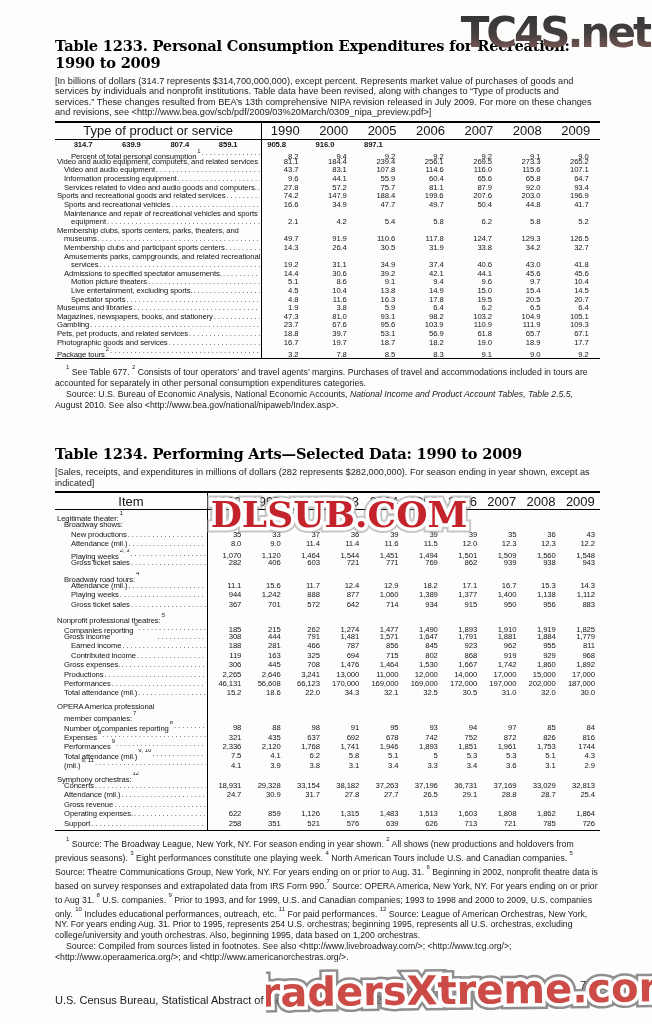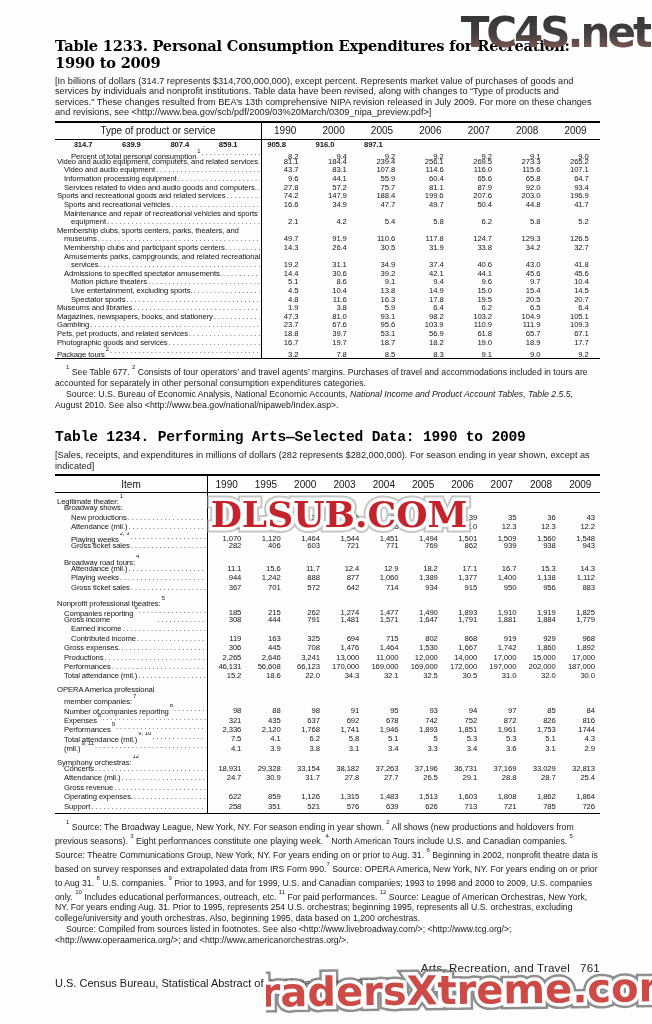--- a/index.html
+++ b/index.html
@@ -6,27 +6,27 @@
   body{
     width:652px;height:1024px;overflow:hidden;background:#fdfdfc;position:relative;
     font-family:"Liberation Sans","DejaVu Sans",sans-serif;color:#141414;
     -webkit-font-smoothing:antialiased;
   }
   .content{position:absolute;left:55px;top:0;width:545px;}
   
   .tbl-title{font-family:"DejaVu Serif","Liberation Serif",serif;font-weight:bold;
     font-size:14.6px;line-height:16.5px;color:#000;letter-spacing:-0.2px;}
   .t1-title{margin-top:38px;}
-  .t2-title{margin-top:18px;font-family:Liberation Mono, monospace;}
+  .t2-title{margin-top:35px;}
   
   .intro{font-size:9.2px;line-height:10.4px;margin-top:5px;color:#1c1c1c;width:545px;}
   
   .tblbox{position:relative;margin-top:3px;border-top:2px solid #000;border-bottom:1.6px solid #000;}
   .vline{position:absolute;top:0;bottom:0;width:1px;background:#000;left:var(--lblw);}
-  .thead{display:flex;align-items:center;height:16px;border-bottom:1px solid #000;font-size:10px;}
+  .thead{display:flex;align-items:center;height:16px;border-bottom:1px solid #000;font-size:13px;justify-content:center;}
   .thead .hlbl{width:var(--lblw);text-align:center;}
   .yr{width:var(--colw);text-align:center;flex:0 0 auto;}
   
   .tbody{padding:1px 0 2px 0;}
   .trow{display:flex;align-items:baseline;height:var(--rh);line-height:var(--rh);font-size:7.7px;letter-spacing:-0.1px;}
   .trow.gap{margin-top:4px;}
   .trow.b{font-weight:bold;flex-direction:column;}
   .lbl{width:var(--lblw);display:flex;overflow:hidden;box-sizing:border-box;}
   .lt{white-space:nowrap;}
   .dots{flex:1 1 auto;overflow:hidden;white-space:nowrap;color:#2a2a2a;margin:0 1px;}
@@ -640,20 +640,32 @@
             <span class="val">1,881</span>
             <span class="val">1,884</span>
             <span class="val">1,779</span>
           </div>
         </div>
         <div class="trow">
           <div class="lbl" style="padding-left: 16px;">
             <span class="lt">Earned income</span>
             <span class="dots"></span>
           </div>
+          <div class="vals">
+            <span class="val">188</span>
+            <span class="val">281</span>
+            <span class="val">466</span>
+            <span class="val">787</span>
+            <span class="val">856</span>
+            <span class="val">845</span>
+            <span class="val">923</span>
+            <span class="val">962</span>
+            <span class="val">955</span>
+            <span class="val">811</span>
+          </div>
         </div>
         <div class="trow">
           <div class="lbl" style="padding-left: 16px;">
             <span class="lt">Contributed income</span>
             <span class="dots"></span>
           </div>
           <div class="vals">
             <span class="val">119</span>
             <span class="val">163</span>
             <span class="val">325</span>

